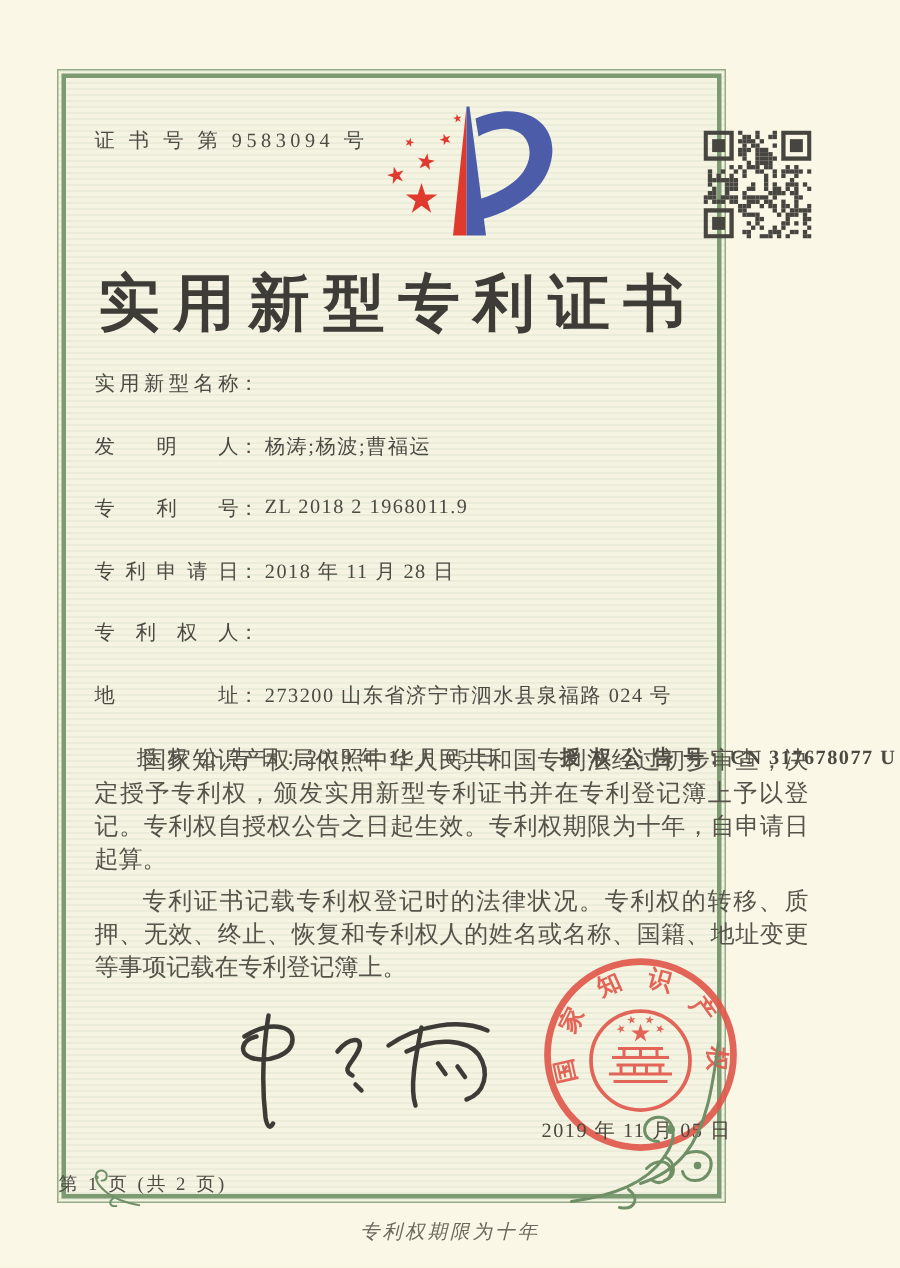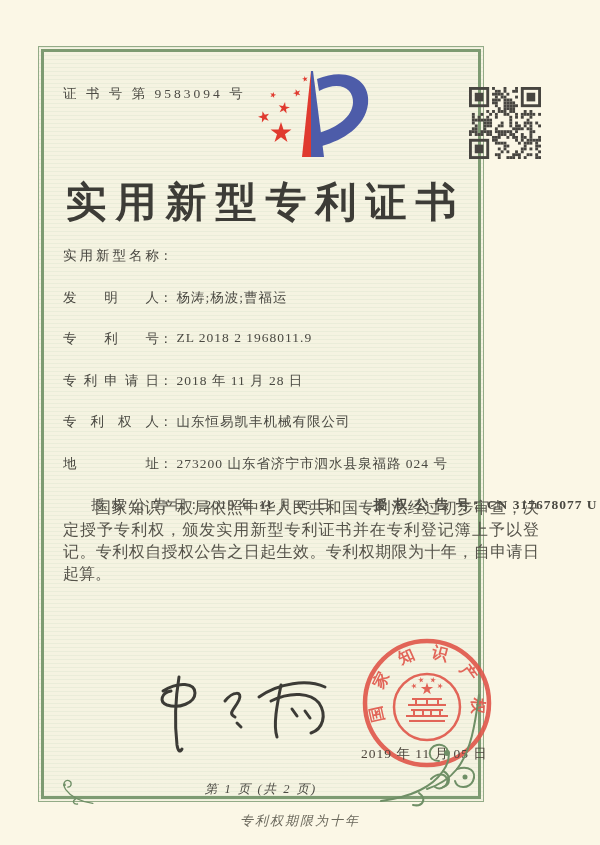--- a/index.html
+++ b/index.html
@@ -47,22 +47,22 @@
     font-size:16px;line-height:22px;color:#55534a;text-align:justify;
   }
   .body-text p{margin:0 0 6px 0;text-indent:2em;}
   .director{position:absolute;left:36px;top:648px;font-size:14.5px;color:#3f3e39;line-height:26px;}
   .signature{position:absolute;left:100px;top:620px;width:210px;height:95px;}
   .seal{position:absolute;left:318px;top:586px;width:140px;height:140px;opacity:.9;}
   .seal-date{
     position:absolute;left:322px;top:698px;width:170px;font-size:13.5px;letter-spacing:1px;color:#4c453c;
   }
   .page-info{
-    position:absolute;left:0;top:734px;width:100%;text-align:center;
-    font-size:12.5px;letter-spacing:2px;color:#4c4b44;font-style:italic;
+    position:absolute;left:0;top:734px;width:100%;
+    font-size:12.5px;letter-spacing:2px;color:#4c4b44;
   }
   .back-note{
     position:absolute;left:0;top:812px;width:100%;text-align:center;
     font-size:13px;font-style:italic;letter-spacing:2px;color:#6b695d;
   }
   .flourish-br{position:absolute;right:-6px;bottom:-8px;width:110px;height:120px;color:#6f8f66;}
   .flourish-bl{position:absolute;left:-4px;bottom:-6px;width:60px;height:66px;color:#6f8f66;transform:scaleX(-1);}
 </style>
 </head>
 <body>
@@ -320,41 +320,41 @@
         <span class="fvalue">ZL 2018 2 1968011.9</span>
       </div>
       <div class="frow">
         <span class="flabel">专利申请日</span>
           <span class="fcolon">：</span>
         <span class="fvalue">2018 年 11 月 28 日</span>
       </div>
       <div class="frow">
         <span class="flabel">专利权人</span>
           <span class="fcolon">：</span>
-        <span class="fvalue">山东恒易凯丰机械有限公司</span>
       </div>
       <div class="frow">
         <span class="flabel">地址</span>
           <span class="fcolon">：</span>
         <span class="fvalue">273200 山东省济宁市泗水县泉福路 024 号</span>
       </div>
       <div class="frow grant-row">
         <span class="flabel">授权公告日</span>
           <span class="fcolon">：</span>
         <span class="fvalue">2019 年 11 月 05 日</span>
         <span class="grant-b">
           <span class="flabel">授权公告号</span>
             <span class="fcolon">：</span>
           <span class="fvalue">CN 317678077 U</span>
         </span>
       </div>
     </div>
 
     <div class="body-text">
       <p>国家知识产权局依照中华人民共和国专利法经过初步审查，决定授予专利权，颁发实用新型专利证书并在专利登记簿上予以登记。专利权自授权公告之日起生效。专利权期限为十年，自申请日起算。</p>
+      <p>专利证书记载专利权登记时的法律状况。专利权的转移、质押、无效、终止、恢复和专利权人的姓名或名称、国籍、地址变更等事项记载在专利登记簿上。</p>
     </div>
 
 
     <svg class="signature" viewBox="0 0 210 95" aria-hidden="true">
       <g fill="none" stroke="#3c3b36" stroke-width="3" stroke-linecap="round" stroke-linejoin="round">
         <path d="M 40,10 C 37,28 35,52 38,78 C 39,84 41,86 43,82"></path>
         <path d="M 24,24 C 40,14 56,16 56,26 C 56,36 40,42 28,38 C 20,35 22,26 32,24"></path>
         <path d="M 86,34 C 94,24 104,24 100,33 C 96,42 88,46 96,50"></path>
         <path d="M 98,56 l 4,4"></path>
         <path d="M 120,30 C 140,16 168,12 186,20"></path>

